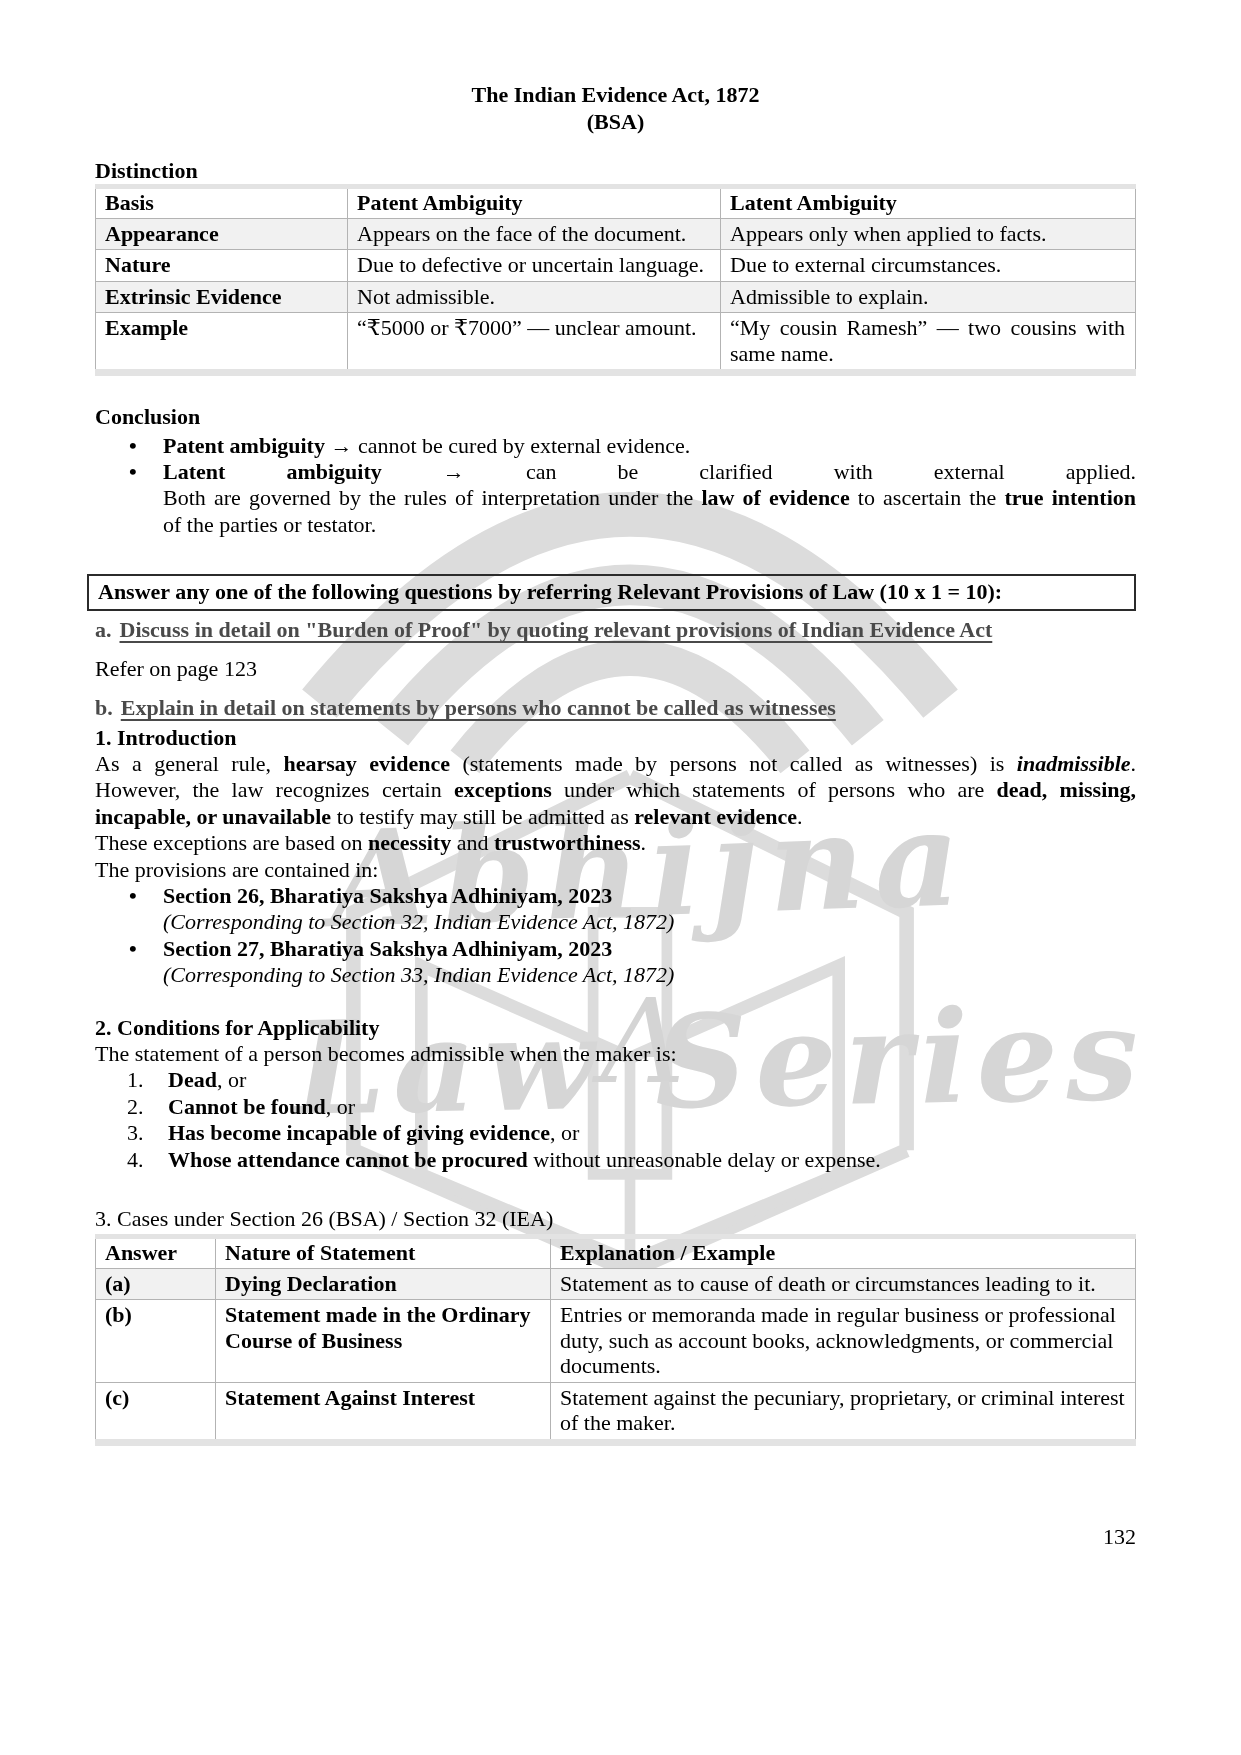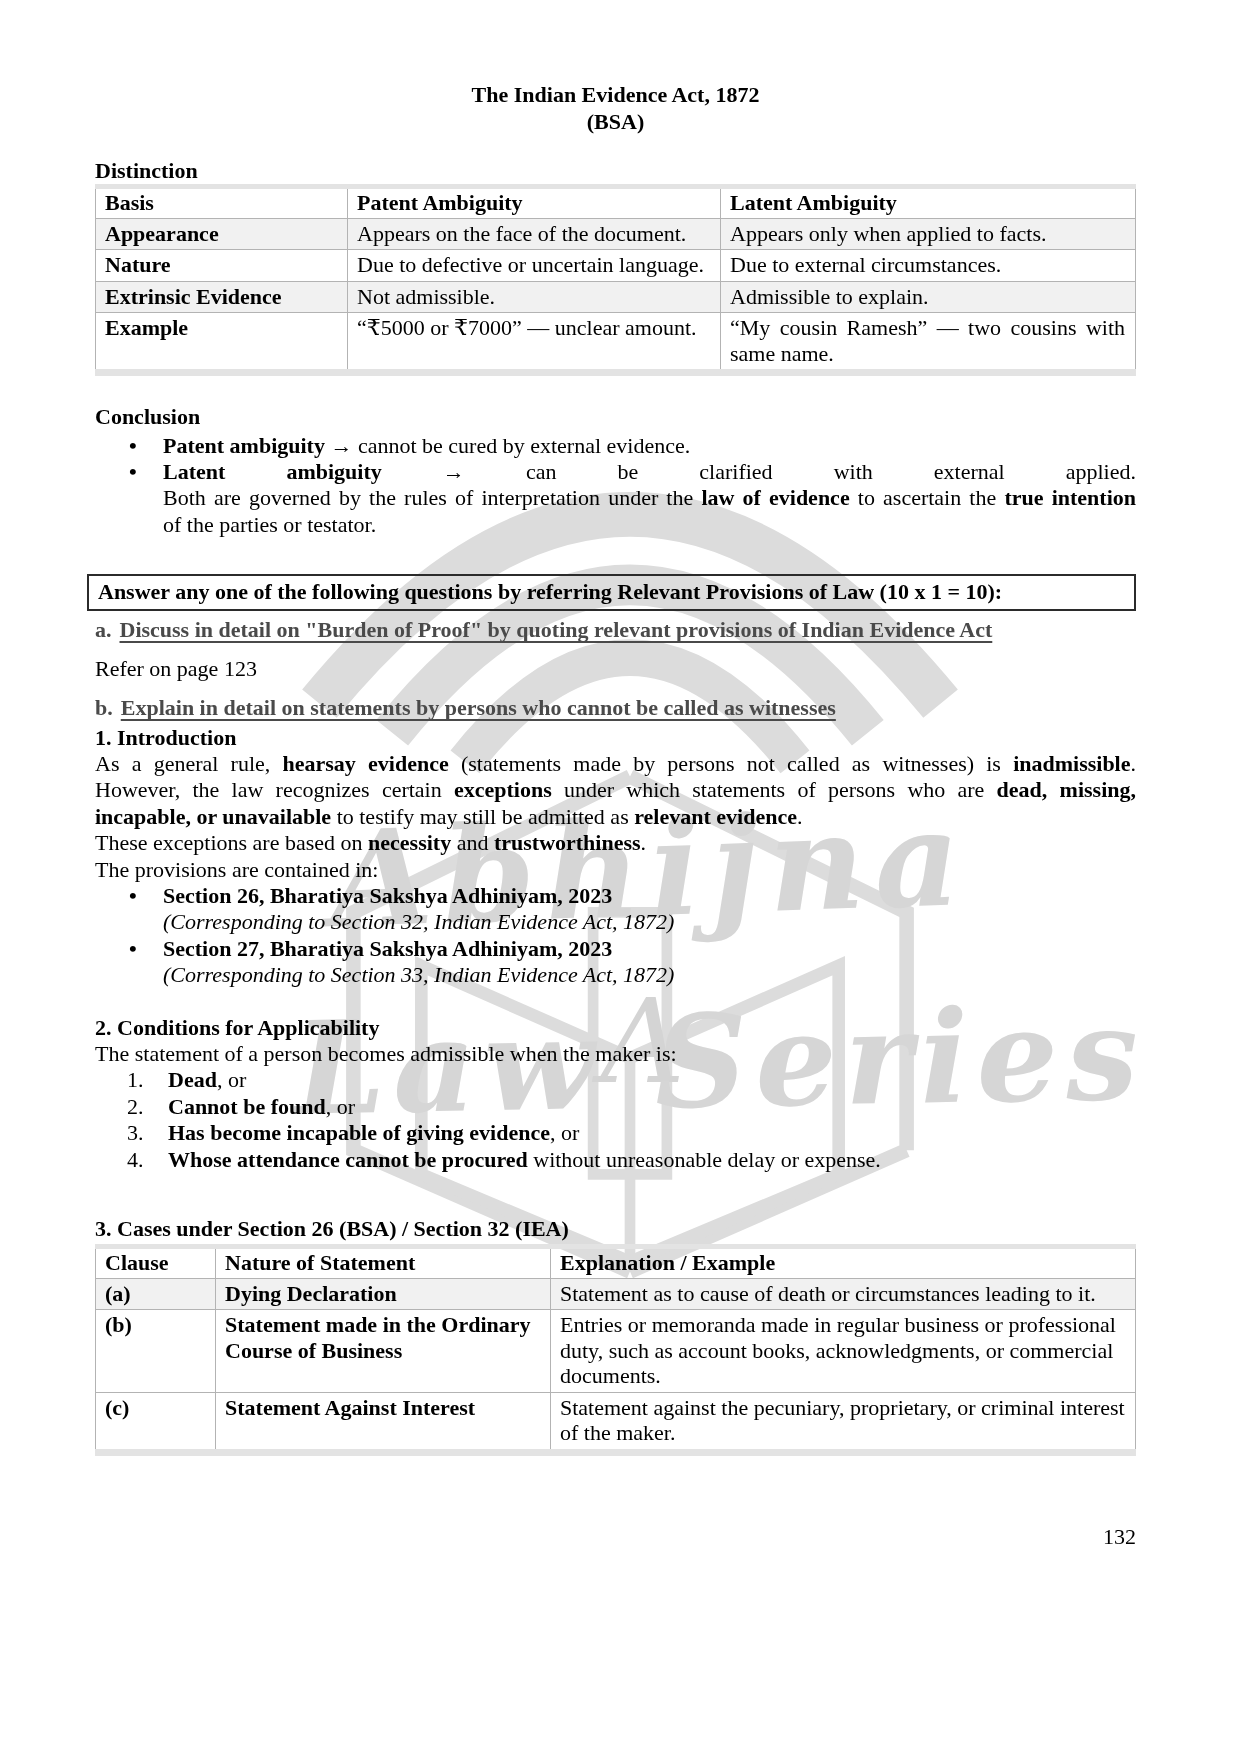--- a/index.html
+++ b/index.html
@@ -55,21 +55,21 @@
   .para div{min-height:26px;}
   ul.provisions{list-style:none;margin:0;padding:0 0 0 68px;}
   ul.provisions>li{position:relative;}
   ul.provisions>li::before{content:"\2022";position:absolute;left:-34px;top:0;font-weight:bold;}
   .prov-title{font-weight:bold;}
   .prov-sub{font-style:italic;}
   .cond-title{margin-top:26px;font-weight:bold;}
   ol.cond-list{list-style:none;margin:0;padding:0 0 0 73px;}
   ol.cond-list>li{position:relative;}
   ol.cond-list .num{position:absolute;left:-41px;top:0;}
-  .cases-title{margin-top:43px;font-weight:bold;}
+  .cases-title{margin-top:33px;font-weight:normal;}
   .t2-wrap{margin-top:2px;}
   .page-number{position:absolute;top:1524px;right:105px;z-index:2;}
 </style>
 </head>
 <body>
 
 <div class="page">
 
   <div class="watermark">
     <svg style="position:absolute;left:300px;top:370px;" width="660" height="910" viewBox="0 0 680 930" fill="none">
@@ -144,21 +144,21 @@
     </div>
 
     <div class="refer-note">Refer on page 123</div>
 
     <div class="q-line qb">
       <span class="q-label">b.</span><span class="q-text">Explain in detail on statements by persons who cannot be called as witnesses</span>
     </div>
 
     <div class="intro-title">1. Introduction</div>
     <div class="para">
-      <div class="jfull"><span>As a general rule, </span><span style="font-weight: bold;">hearsay evidence</span><span> (statements made by persons not called as witnesses) is </span><span style="font-weight: bold;">inadmissible</span><span>.</span></div>
+      <div class="jfull"><span>As a general rule, </span><span style="font-weight: bold;">hearsay evidence</span><span> (statements made by persons not called as witnesses) is </span><span style="font-weight: bold; font-style: italic;">inadmissible</span><span>.</span></div>
       <div class="jfull"><span>However, the law recognizes certain </span><span style="font-weight: bold;">exceptions</span><span> under which statements of persons who are </span><span style="font-weight: bold;">dead, missing,</span></div>
       <div><span style="font-weight: bold;">incapable, or unavailable</span><span> to testify may still be admitted as </span><span style="font-weight: bold;">relevant evidence</span><span>.</span></div>
       <div><span>These exceptions are based on </span><span style="font-weight: bold;">necessity</span><span> and </span><span style="font-weight: bold; text-align: right;">trustworthiness</span><span>.</span></div>
       <div>The provisions are contained in:</div>
     </div>
     <ul class="provisions">
       <li>
         <div class="prov-title">Section 26, Bharatiya Sakshya Adhiniyam, 2023</div>
         <div class="prov-sub">(Corresponding to Section 32, Indian Evidence Act, 1872)</div>
       </li>
@@ -187,21 +187,21 @@
         <span class="num">4.</span>
         <span><span style="font-weight: bold;">Whose attendance cannot be procured</span><span> without unreasonable delay or expense.</span></span>
       </li>
     </ol>
 
     <div class="cases-title">3. Cases under Section 26 (BSA) / Section 32 (IEA)</div>
     <div class="t2-wrap">
       <table class="t2">
         <tbody>
             <tr>
-          <th class="c1">Clause</th>
+          <th class="c1">Answer</th>
           <th class="c2">Nature of Statement</th>
           <th class="c3">Explanation / Example</th>
         </tr>
         <tr class="row-shade">
           <td class="c1">(a)</td>
           <td class="c2">Dying Declaration</td>
           <td class="c3">Statement as to cause of death or circumstances leading to it.</td>
         </tr>
         <tr>
           <td class="c1">(b)</td>

